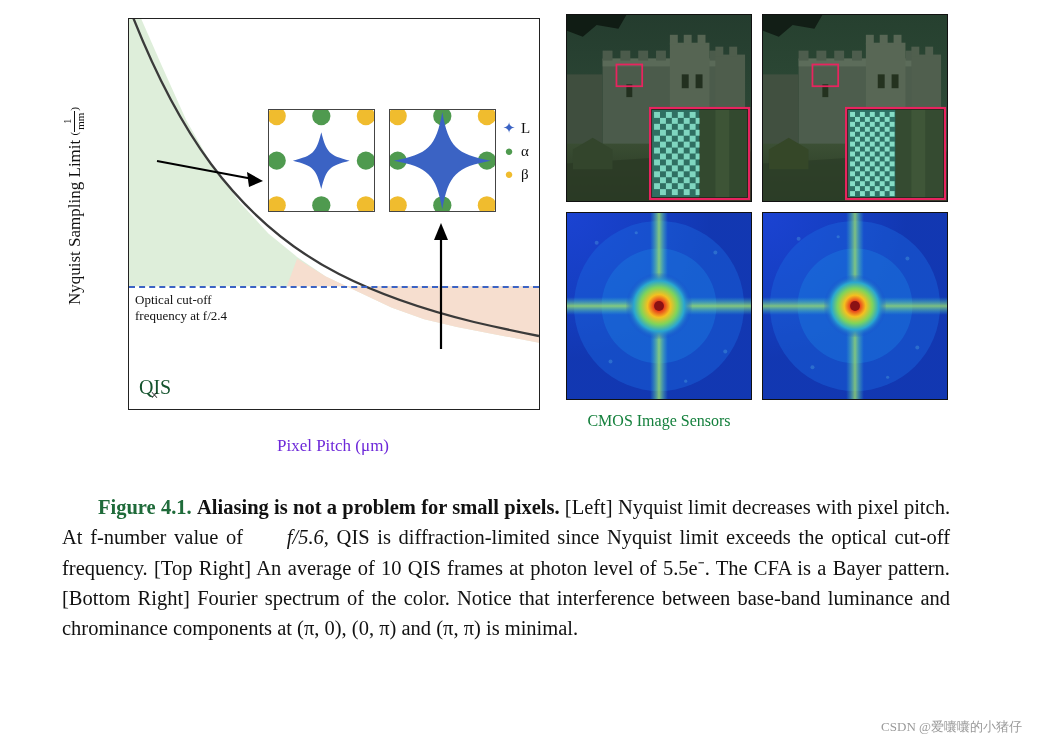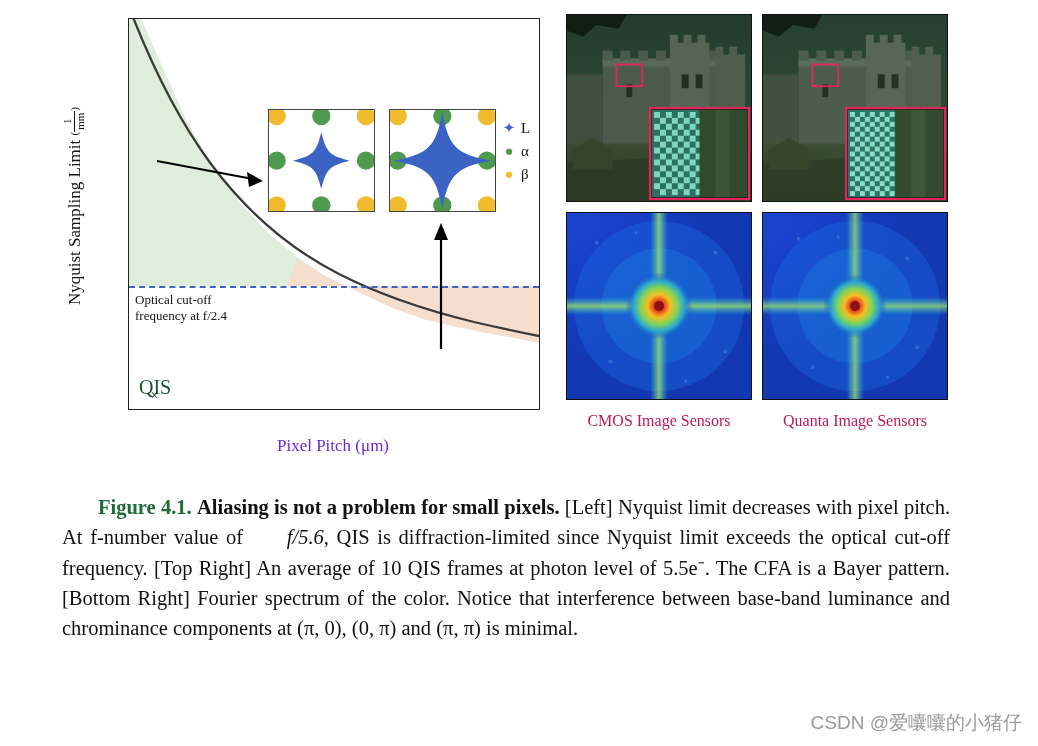--- a/index.html
+++ b/index.html
@@ -176,21 +176,21 @@
   }
   .p-tl { left: 0; top: 0; }
   .p-tr { left: 196px; top: 0; }
   .p-bl { left: 0; top: 198px; }
   .p-br { left: 196px; top: 198px; }
   .panel svg { display: block; width: 100%; height: 100%; }
   .panel-caption {
     position: absolute;
     top: 398px;
     font-size: 16px;
-    color: #be185d;
+    color: #15803d;
     text-align: center;
     width: 186px;
   }
   .cap-left { left: 0; }
   .cap-right { left: 196px; }
 
   
   .caption {
     position: absolute;
     left: 62px;
@@ -206,23 +206,23 @@
     color: #1f6b3a;
     margin-left: 36px;
   }
   .caption .boldtitle { font-weight: bold; }
   .caption em { font-style: italic; margin-left: 36px; }
 
   .watermark {
     position: absolute;
     right: 16px;
     bottom: 10px;
-    font-size: 19px;
+    font-size: 13px;
     color: #9a9a9a;
-    font-family: Liberation Sans, sans-serif;
+    font-family: Liberation Serif, serif;
   }
 </style>
 </head>
 <body>
 
 <div class="page">
 
   <div class="figure-block">
 
     <div class="plot-wrap">
@@ -655,21 +655,20 @@
               <circle cx="146" cy="46" r="2"></circle>
               <circle cx="50" cy="156" r="2"></circle>
             <circle cx="156" cy="136" r="2"></circle>
               <circle cx="76" cy="24" r="1.6"></circle>
               <circle cx="126" cy="166" r="1.6"></circle>
           </g>
         </svg>
       </div>
 
       <div class="panel-caption cap-left">CMOS Image Sensors</div>
-      <div class="panel-caption cap-right">Quanta Image Sensors</div>
     </div>
   </div>
 
   <div class="caption">
     <span class="figlabel">Figure 4.1.</span>
     <span class="boldtitle">Aliasing is not a problem for small pixels.</span>
     <span>[Left] Nyquist limit decreases with pixel pitch. At f-number value of </span><em>f/5.6</em><span>, QIS is diffraction-limited since Nyquist limit exceeds the optical cut-off frequency. [Top Right] An average of 10 QIS frames at photon level of 5.5e⁻. The CFA is a Bayer pattern. [Bottom Right] Fourier spectrum of the color. Notice that interference between base-band luminance and chrominance components at (π, 0), (0, π) and (π, π) is minimal.</span>
   </div>
 
   <div class="watermark">CSDN @爱囔囔的小猪仔</div>

